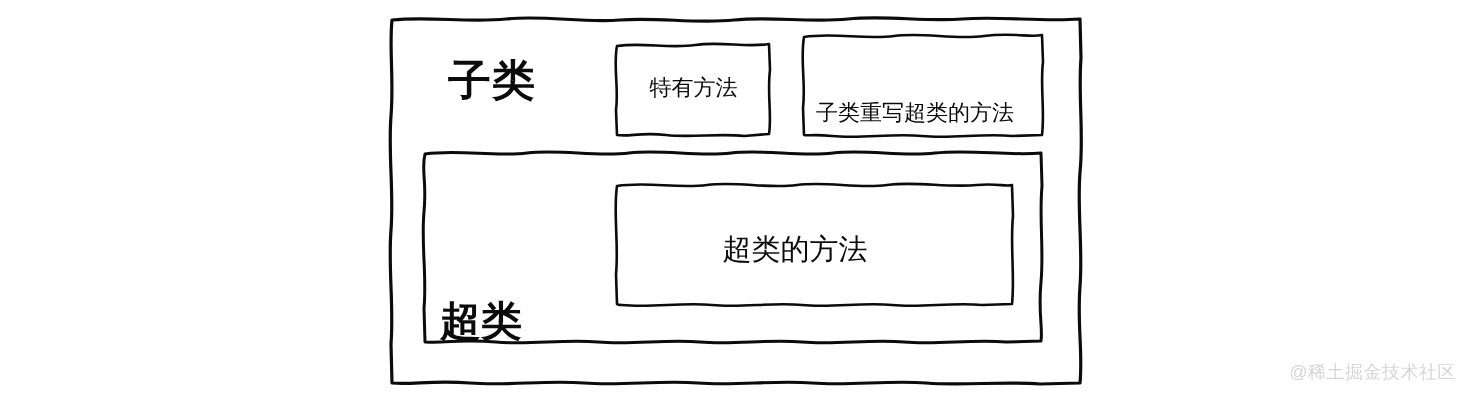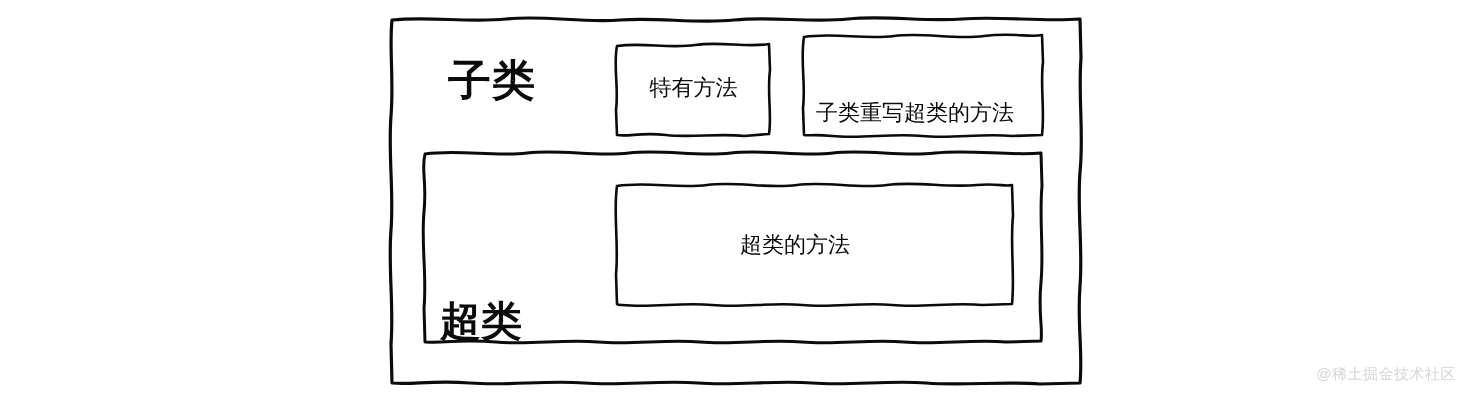--- a/index.html
+++ b/index.html
@@ -76,28 +76,28 @@
     top: 77px;
     width: 224px;
     font-size: 22px;
     font-weight: 400;
     margin-top: 24px;
   }
   #label-box-super-method {
     left: 617px;
     top: 233px;
     width: 356px;
-    font-size: 22px;
+    font-size: 29px;
     font-weight: 400;
   }
   #watermark {
     position: absolute;
     right: 28px;
     bottom: 22px;
-    font-size: 15px;
+    font-size: 18px;
     color: #d6d6d6;
     letter-spacing: 0.5px;
     white-space: pre;
     font-weight: 400;
   }
 </style>
 </head>
 <body>
 
 <div id="diagram-stage">

